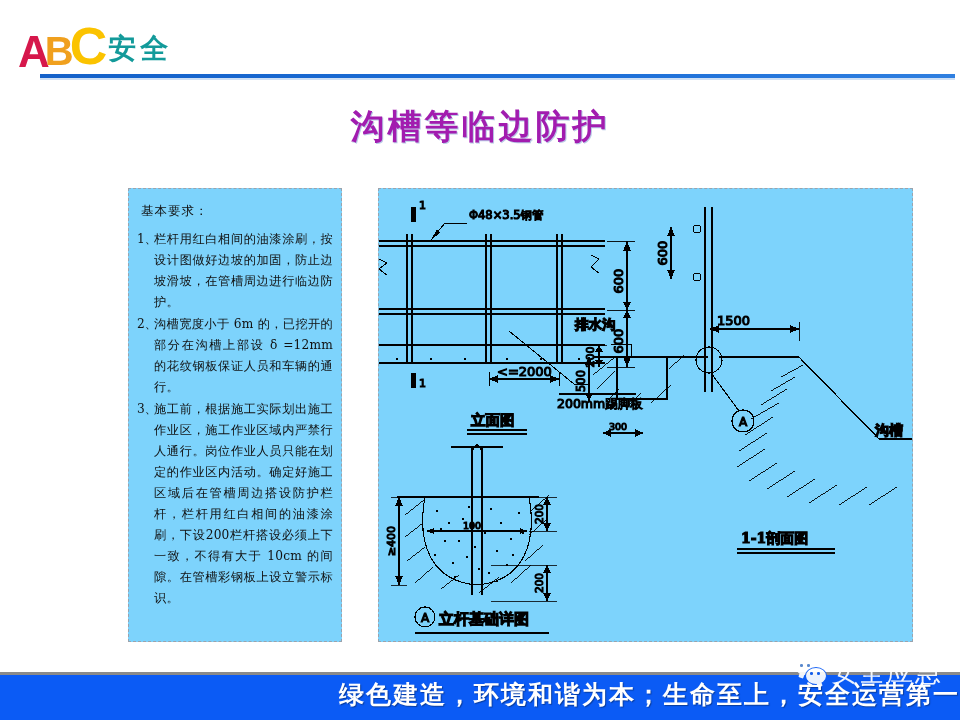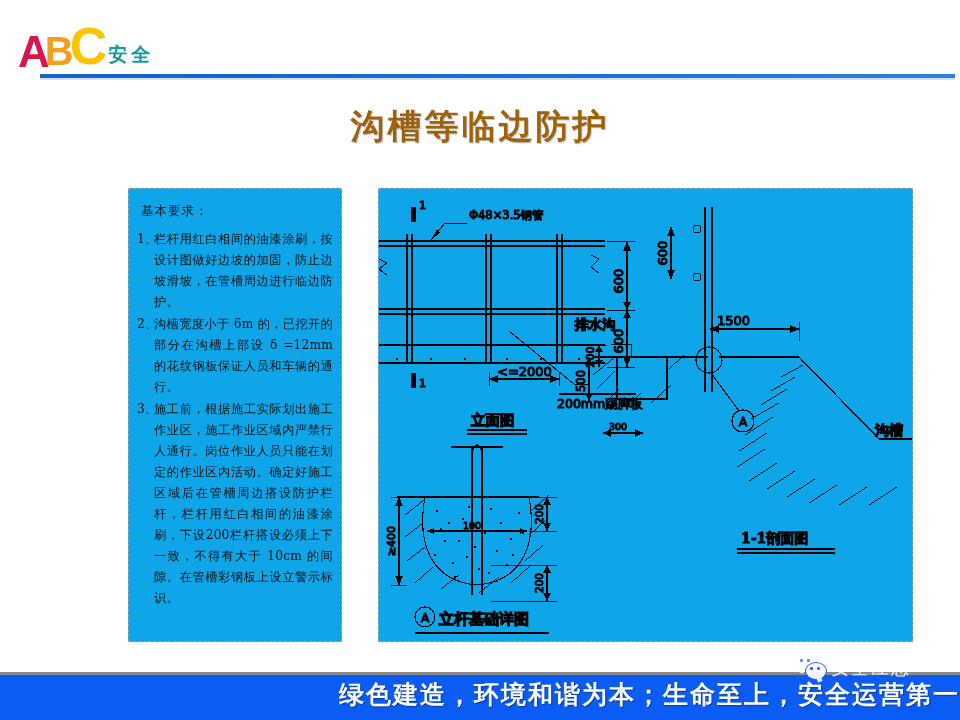--- a/index.html
+++ b/index.html
@@ -12,35 +12,35 @@
     position:relative;
   }
   .slide{position:absolute;left:0;top:0;width:960px;height:720px;background:#fff;}
 
   
   .logo{position:absolute;left:18px;top:14px;height:56px;display:flex;align-items:flex-end;}
   .logo .abc{font-family:"Liberation Sans","DejaVu Sans",sans-serif;font-weight:bold;letter-spacing:-2px;line-height:1;}
   .logo .a{font-size:44px;color:#d6174b;position:relative;top:4px;}
   .logo .b{font-size:40px;color:#f0a01e;position:relative;top:1px;left:-3px;}
   .logo .c{font-size:52px;color:#fbc300;position:relative;top:2px;left:-5px;}
-  .logo .cn{font-family:"DejaVu Sans","Liberation Sans",sans-serif;font-size:19px;font-weight:bold;color:#139a9a;letter-spacing:4px;margin-left:-2px;position:relative;top:-2px;}
+  .logo .cn{font-family:"DejaVu Sans","Liberation Sans",sans-serif;font-size:28px;font-weight:bold;color:#139a9a;letter-spacing:4px;margin-left:-2px;position:relative;top:-2px;}
 
   
   .hrule{position:absolute;left:40px;top:74px;width:915px;height:4px;
          background:linear-gradient(to right,#1461c9 0%,#1d6fd8 60%,#2f7fe0 100%);}
   .hrule:after{content:"";position:absolute;left:0;top:4px;width:100%;height:2px;background:#cfe0f5;}
 
   
   .title{position:absolute;left:0;top:104px;width:960px;text-align:center;
          font-family:"DejaVu Serif","Liberation Serif",serif;
-         font-size:34px;font-weight:bold;color:#a16207;letter-spacing:3px;
+         font-size:34px;font-weight:bold;color:#a21caf;letter-spacing:3px;
          text-shadow:1px 1px 0 #b9cbe6;}
 
   
-  .panel{position:absolute;border:1px dashed #9aa3ae;background:#0ea5e9;}
+  .panel{position:absolute;border:1px dashed #9aa3ae;background:#7dd3fc;}
   #panel-left{left:128px;top:188px;width:212px;height:452px;}
   #panel-right{left:378px;top:188px;width:533px;height:452px;}
 
   .req-head{position:absolute;left:12px;top:14px;font-size:12.5px;color:#111;
             font-family:"DejaVu Serif","Liberation Serif",serif;letter-spacing:1px;}
   .req-list{position:absolute;left:8px;top:40px;width:196px;margin:0;padding:0;list-style:none;}
   .req-list li{display:flex;font-size:12.2px;line-height:1.72;color:#111;margin-bottom:1px;
                font-family:"DejaVu Serif","Liberation Serif",serif;}
   .req-list .num{width:17px;flex:0 0 17px;text-align:left;}
   .req-list .txt{flex:1;text-align:justify;letter-spacing:.2px;}
@@ -62,21 +62,21 @@
   .wm .wx .b1:after{content:"";position:absolute;left:3px;bottom:-3px;width:5px;height:5px;background:#fff;
                     transform:rotate(20deg);border-radius:1px;}
   .wm .wx .b2{position:absolute;left:9px;top:7px;width:20px;height:16px;border-radius:50%;background:#fff;border:1.5px solid #0b5bf5;}
   .wm .wx .b2:after{content:"";position:absolute;right:4px;bottom:-3px;width:5px;height:5px;background:#fff;
                     transform:rotate(-20deg);border-radius:1px;}
   .wm .wx i{position:absolute;background:#4b7fc9;border-radius:50%;width:2.6px;height:2.6px;}
   .wm .wx i.e1{left:4px;top:4px;}
   .wm .wx i.e2{left:11px;top:4px;}
   .wm .wx i.e3{left:14px;top:12px;background:#0b5bf5;}
   .wm .wx i.e4{left:21px;top:12px;background:#0b5bf5;}
-  .wm .wt{font-family:"DejaVu Sans","Liberation Sans",sans-serif;font-size:18px;color:#ffffff;
+  .wm .wt{font-family:"DejaVu Sans","Liberation Sans",sans-serif;font-size:26px;color:#ffffff;
           letter-spacing:2px;font-weight:500;}
 
   svg text{font-family:"DejaVu Sans","Liberation Sans",sans-serif;fill:#000;}
   .cap{font-family:"DejaVu Serif","Liberation Serif",serif;font-weight:bold;}
 </style>
 </head>
 <body>
 
 <div class="slide">
 

